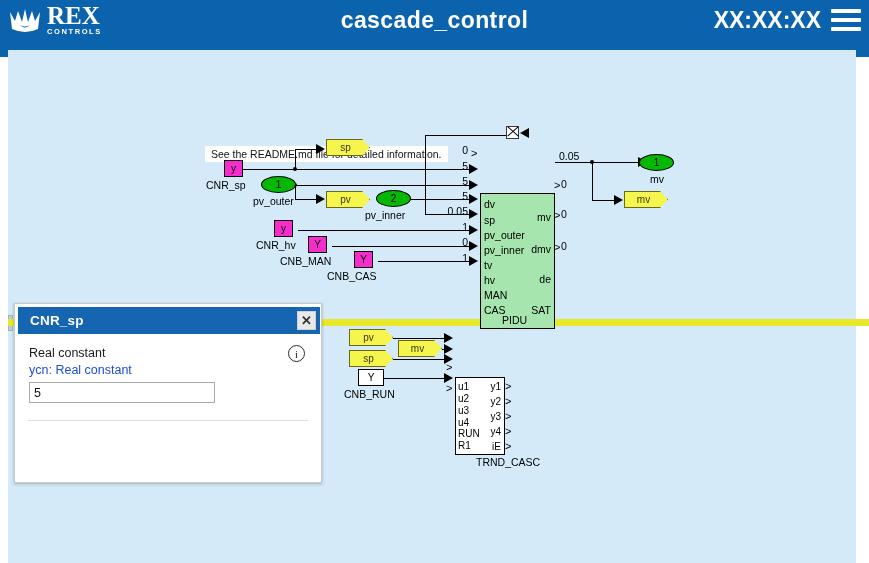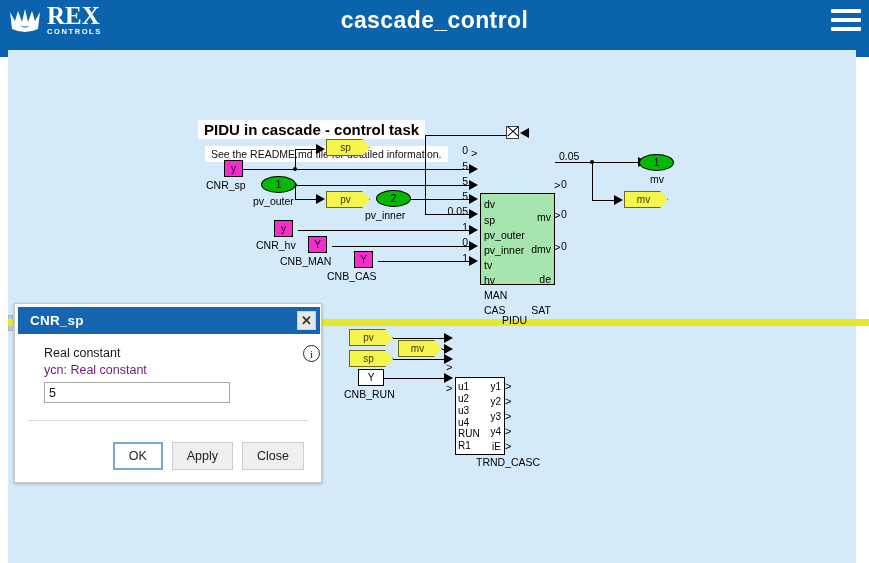--- a/index.html
+++ b/index.html
@@ -130,21 +130,21 @@
     position:absolute; font-size:10.5px; color:#000000; white-space:nowrap;
     font-family:"Liberation Sans", sans-serif;
   }
   .sig-val{
     position:absolute; font-size:10.5px; color:#000000; white-space:nowrap;
     text-align:right;
   }
 
   
   .fb-casc{
-    position:absolute; left:472px; top:143px; width:75px; height:92px;
+    position:absolute; left:472px; top:143px; width:75px; height:136px;
     background:#a6e6ae; border:1.5px solid #000000;
   }
   .fb-casc .in-name{
     position:absolute; left:3px; font-size:10.5px; color:#000; line-height:1;
   }
   .fb-casc .out-name{
     position:absolute; right:3px; font-size:10.5px; color:#000; line-height:1;
   }
 
   
@@ -178,23 +178,23 @@
   }
   .dlg-title-text{
     color:#ffffff; font-size:13.5px; font-weight:bold; margin-left:12px; letter-spacing:0.2px;
   }
   .dlg-close{
     position:absolute; right:4px; top:4px; width:19px; height:19px;
     background:#e8e8e8; border:1px solid #cfcfcf; color:#333;
     font-size:13px; font-weight:bold; display:flex; align-items:center; justify-content:center;
     cursor:pointer;
   }
-  .dlg-body{ position:absolute; left:16px; top:30px; width:302px; height:112px; }
+  .dlg-body{ position:absolute; left:1px; top:30px; width:302px; height:112px; }
   .dlg-line1{ position:absolute; left:13px; top:12px; font-size:12.5px; color:#1a1a1a; }
-  .dlg-line2{ position:absolute; left:13px; top:29px; font-size:12.5px; color:#701a75; }
+  .dlg-line2{ position:absolute; left:13px; top:29px; font-size:12.5px; color:#1d4ed8; }
   .dlg-input{
     position:absolute; left:13px; top:48px; width:186px; height:21px;
     border:1px solid #a9a9a9; background:#ffffff;
     font-size:12.5px; color:#111; padding:1px 4px;
     font-family:"Liberation Sans", sans-serif;
   }
   .dlg-info{
     position:absolute; right:13px; top:11px; width:17px; height:17px;
     border:1.5px solid #2a2a2a; border-radius:50%;
     display:flex; align-items:center; justify-content:center;
@@ -226,34 +226,34 @@
                  L30 24 Q17 30 4 24 Z" fill="#ffffff"></path>
         <path d="M12 20 Q17 25 22 20 Q17 23 12 20 Z" fill="#0b63ad"></path>
       </svg>
       <span class="logo-text">
         <span class="logo-rex">REX</span>
         <span class="logo-sub">CONTROLS</span>
       </span>
     </div>
 
     <div class="header-title">cascade_control</div>
+    <div class="header-clock">XX:XX:XX</div>
 
     <div class="hamburger">
       <span></span>
       <span></span>
       <span></span>
     </div>
   </div>
 
   <div class="canvas">
 
     <div class="canvas-scroll-left"></div>
     <div class="hl-band"></div>
 
-    <div class="diagram-title">PIDU in cascade - control task</div>
     <div class="diagram-note">See the README.md file for detailed information.</div>
 
     <div class="wire wire-h" style="left:235px; top:119px; width:228px;"></div>
 
     <div class="wire wire-v" style="left:287px; top:99px; height:21px;"></div>
     <div class="wire wire-h" style="left:287px; top:99px; width:22px;"></div>
     <div class="junction" style="left:285px; top:117px;"></div>
     <div class="arrow-r" style="left:308px; top:94px;"></div>
 
     <div class="wire wire-h" style="left:287px; top:135px; width:176px;"></div>
@@ -434,20 +434,15 @@
 
     <div class="dlg-body">
       <div class="dlg-line1">Real constant</div>
       <div class="dlg-line2">ycn: Real constant</div>
       <input class="dlg-input" type="text" value="5" style="">
       <div class="dlg-info">i</div>
     </div>
 
     <div class="dlg-sep"></div>
 
-    <div class="dlg-footer">
-      <button class="btn primary">OK</button>
-      <button class="btn">Apply</button>
-      <button class="btn">Close</button>
-    </div>
   </div>
 
 </div>
 
 </body></html>

